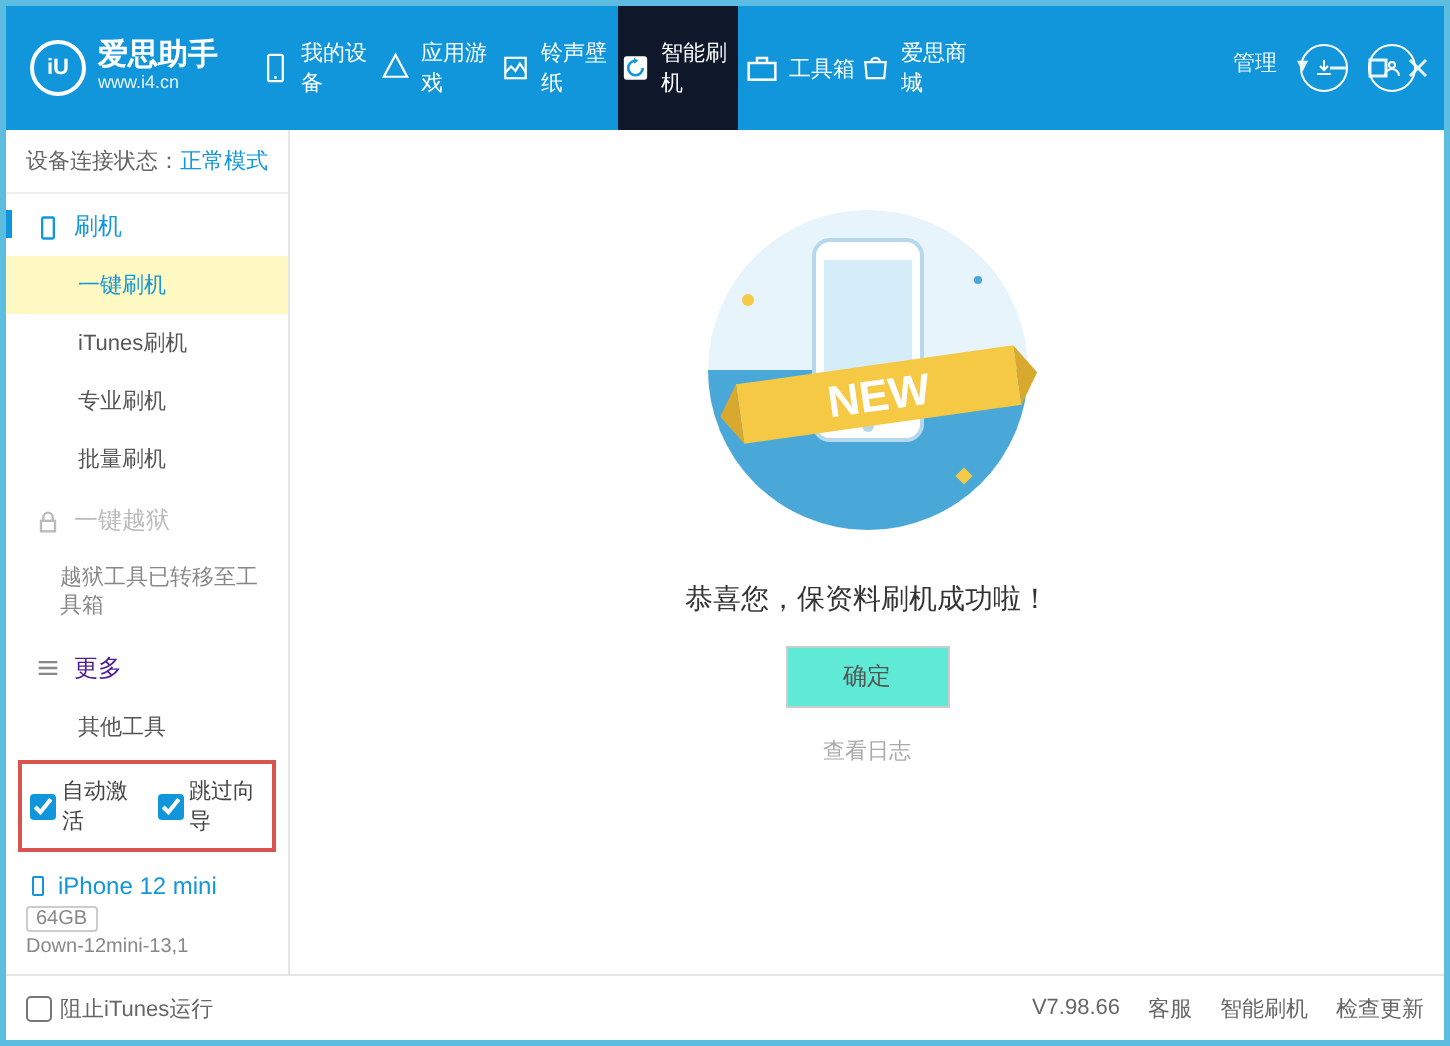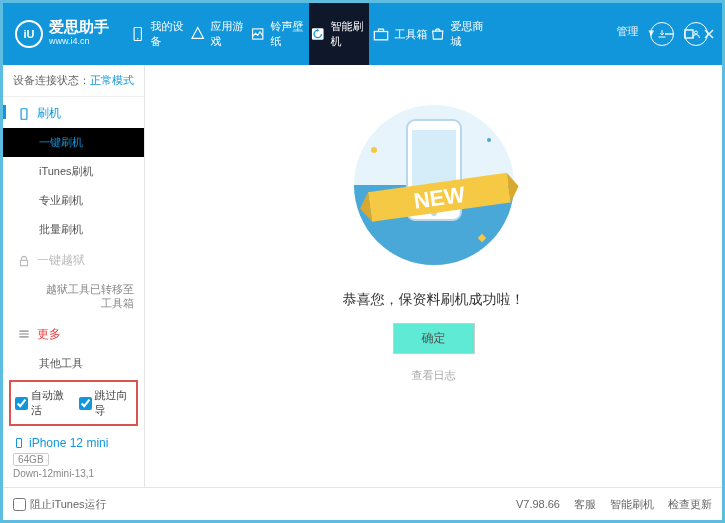--- a/index.html
+++ b/index.html
@@ -17,26 +17,26 @@
 .nav-tab svg { width: 20px; height: 20px; }
 .win-controls { position: absolute; top: 21px; right: 8px; display: flex; gap: 10px; align-items: flex-end; font-size: 11px; }
 .win-controls span, .win-controls svg { opacity: .9; }
 .header-right { display: flex; align-items: center; gap: 10px; padding-right: 14px; }
 .header-right .circ { width: 24px; height: 24px; border: 1.5px solid #fff; border-radius: 50%; display: flex; align-items: center; justify-content: center; }
 .body { flex: 1; display: flex; min-height: 0; }
 .sidebar { width: 142px; border-right: 1px solid #E5E5E5; display: flex; flex-direction: column; }
 .conn-status { padding: 8px 10px; color: #666; font-size: 11px; border-bottom: 1px solid #eee; }
 .conn-status b { color: #1296DB; font-weight: normal; }
 .side-list { flex: 1; overflow: auto; }
-.side-sec { padding: 8px 10px 6px 14px; color: #ef4444; display: flex; align-items: center; gap: 6px; }
+.side-sec { padding: 8px 10px 6px 14px; color: #4c1d95; display: flex; align-items: center; gap: 6px; }
 .side-sec.blue { color: #1296DB; }
 .side-sec-wrap { position: relative; }
 .side-item { padding: 7px 10px 7px 36px; color: #555; cursor: pointer; font-size: 11px; }
-.side-item.active { background: #000000; color: #1296DB; }
-.side-item.sub2 { padding-left: 42px; color: #888; font-size: 11px; line-height: 1.3; text-align: right; }
+.side-item.active { background: #fef9c3; color: #1296DB; }
+.side-item.sub2 { padding-left: 27px; color: #888; font-size: 11px; line-height: 1.3; }
 .checks-row { border: 2px solid #D9534F; margin: 4px 6px; padding: 6px 4px; display: flex; gap: 10px; align-items: center; font-size: 11px; color: #444; }
 .checks-row label { display: flex; align-items: center; gap: 3px; }
 .checks-row input { accent-color: #1296DB; }
 .device-box { padding: 6px 10px 8px; }
 .device-name { color: #1296DB; font-size: 12px; display: flex; align-items: center; gap: 4px; }
 .device-badge { display: inline-block; border: 1px solid #ccc; border-radius: 2px; padding: 0 4px; font-size: 10px; color: #888; margin-top: 3px; }
 .device-sub { font-size: 10px; color: #888; margin-top: 2px; }
 .main { flex: 1; display: flex; flex-direction: column; align-items: center; position: relative; background: #fff; }
 .illus { margin-top: 30px; width: 210px; height: 180px; position: relative; }
 .success-text { margin-top: 16px; font-size: 14px; color: #333; }

